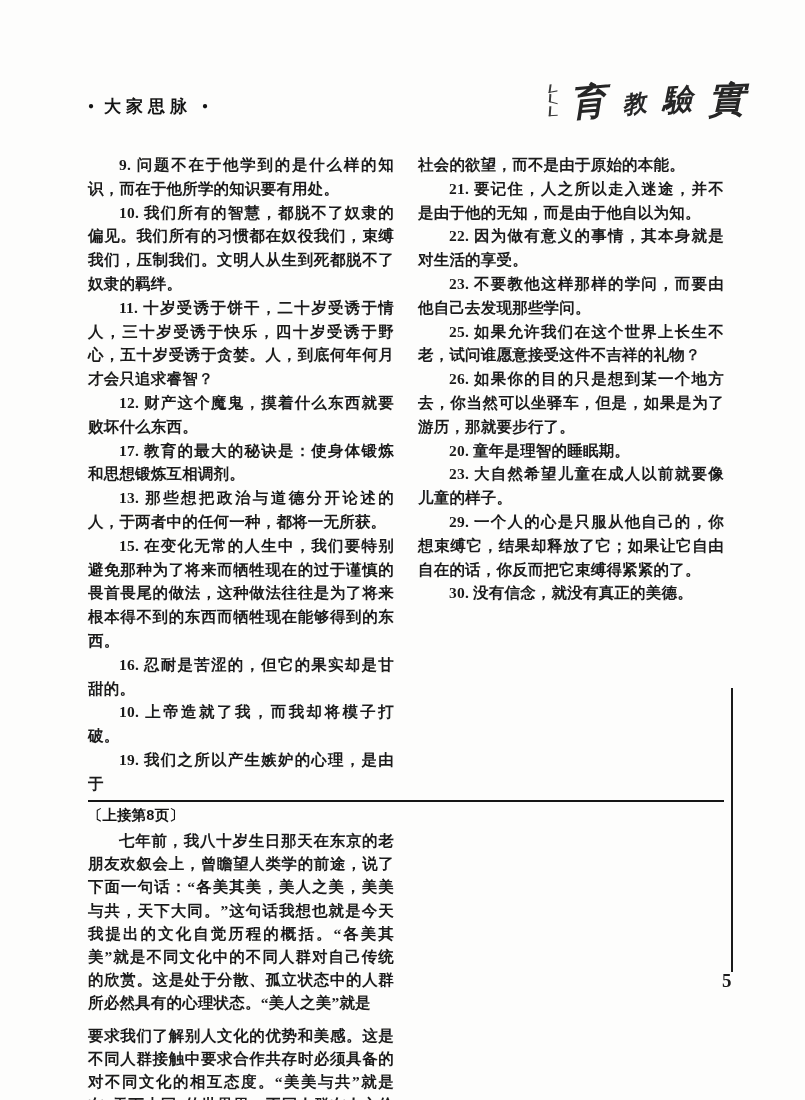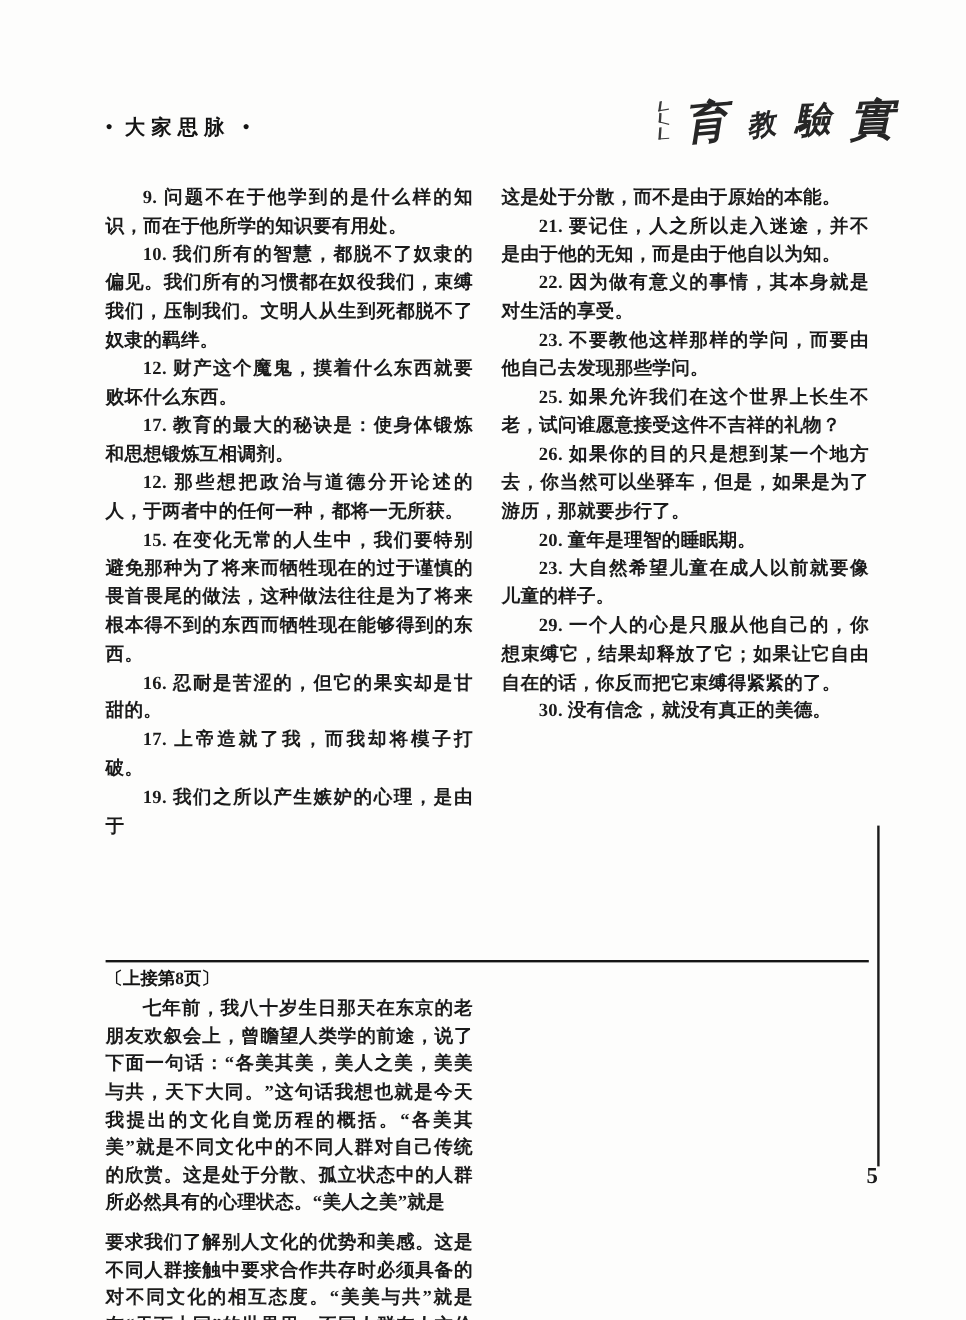--- a/index.html
+++ b/index.html
@@ -55,21 +55,21 @@
   }
   .para.cont { text-indent:0; }
 
   
   .cont-rule {
     position:absolute; top:800px; left:88px; width:636px;
     border:0; border-top:2px solid #161616; margin:0;
   }
   .cont-section { position:absolute; top:806px; left:88px; width:636px; }
   .cont-tag {
-    font-family:Liberation Serif, serif;
+    font-family:Liberation Mono, monospace;
     font-weight:bold; font-size:14.5px;
     margin:0 0 4px 0; color:#141414;
   }
   .cont-cols { display:flex; gap:9px;flex-direction:column; }
   .ccol { width:306px; }
   .cont-cols .para { font-size:15.5px; line-height:23.2px; }
 
   
   .edge-rule {
     position:absolute; left:731px; top:688px;
@@ -107,31 +107,32 @@
           <span class="mchar">實</span>
         </div>
     </div>
   </div>
 
   <div class="quotes">
     <div class="qcol">
 
     <p class="para">9. 问题不在于他学到的是什么样的知识，而在于他所学的知识要有用处。</p>
         <p class="para">10. 我们所有的智慧，都脱不了奴隶的偏见。我们所有的习惯都在奴役我们，束缚我们，压制我们。文明人从生到死都脱不了奴隶的羁绊。</p>
+        <p class="para">11. 十岁受诱于饼干，二十岁受诱于情人，三十岁受诱于快乐，四十岁受诱于野心，五十岁受诱于贪婪。人，到底何年何月才会只追求睿智？</p>
         <p class="para">12. 财产这个魔鬼，摸着什么东西就要败坏什么东西。</p>
         <p class="para">17. 教育的最大的秘诀是：使身体锻炼和思想锻炼互相调剂。</p>
-        <p class="para">12. 那些想把政治与道德分开论述的人，于两者中的任何一种，都将一无所获。</p>
+        <p class="para">13. 那些想把政治与道德分开论述的人，于两者中的任何一种，都将一无所获。</p>
         <p class="para">15. 在变化无常的人生中，我们要特别避免那种为了将来而牺牲现在的过于谨慎的畏首畏尾的做法，这种做法往往是为了将来根本得不到的东西而牺牲现在能够得到的东西。</p>
         <p class="para">16. 忍耐是苦涩的，但它的果实却是甘甜的。</p>
-        <p class="para">17. 上帝造就了我，而我却将模子打破。</p>
+        <p class="para">10. 上帝造就了我，而我却将模子打破。</p>
         <p class="para">19. 我们之所以产生嫉妒的心理，是由于</p>
       </div>
     <div class="qcol">
 
-    <p class="para cont">这是处于分散，而不是由于原始的本能。</p>
+    <p class="para cont">社会的欲望，而不是由于原始的本能。</p>
         <p class="para">21. 要记住，人之所以走入迷途，并不是由于他的无知，而是由于他自以为知。</p>
         <p class="para">22. 因为做有意义的事情，其本身就是对生活的享受。</p>
         <p class="para">23. 不要教他这样那样的学问，而要由他自己去发现那些学问。</p>
         <p class="para">25. 如果允许我们在这个世界上长生不老，试问谁愿意接受这件不吉祥的礼物？</p>
         <p class="para">26. 如果你的目的只是想到某一个地方去，你当然可以坐驿车，但是，如果是为了游历，那就要步行了。</p>
         <p class="para">20. 童年是理智的睡眠期。</p>
         <p class="para">23. 大自然希望儿童在成人以前就要像儿童的样子。</p>
         <p class="para">29. 一个人的心是只服从他自己的，你想束缚它，结果却释放了它；如果让它自由自在的话，你反而把它束缚得紧紧的了。</p>
         <p class="para">30. 没有信念，就没有真正的美德。</p>
       </div>

